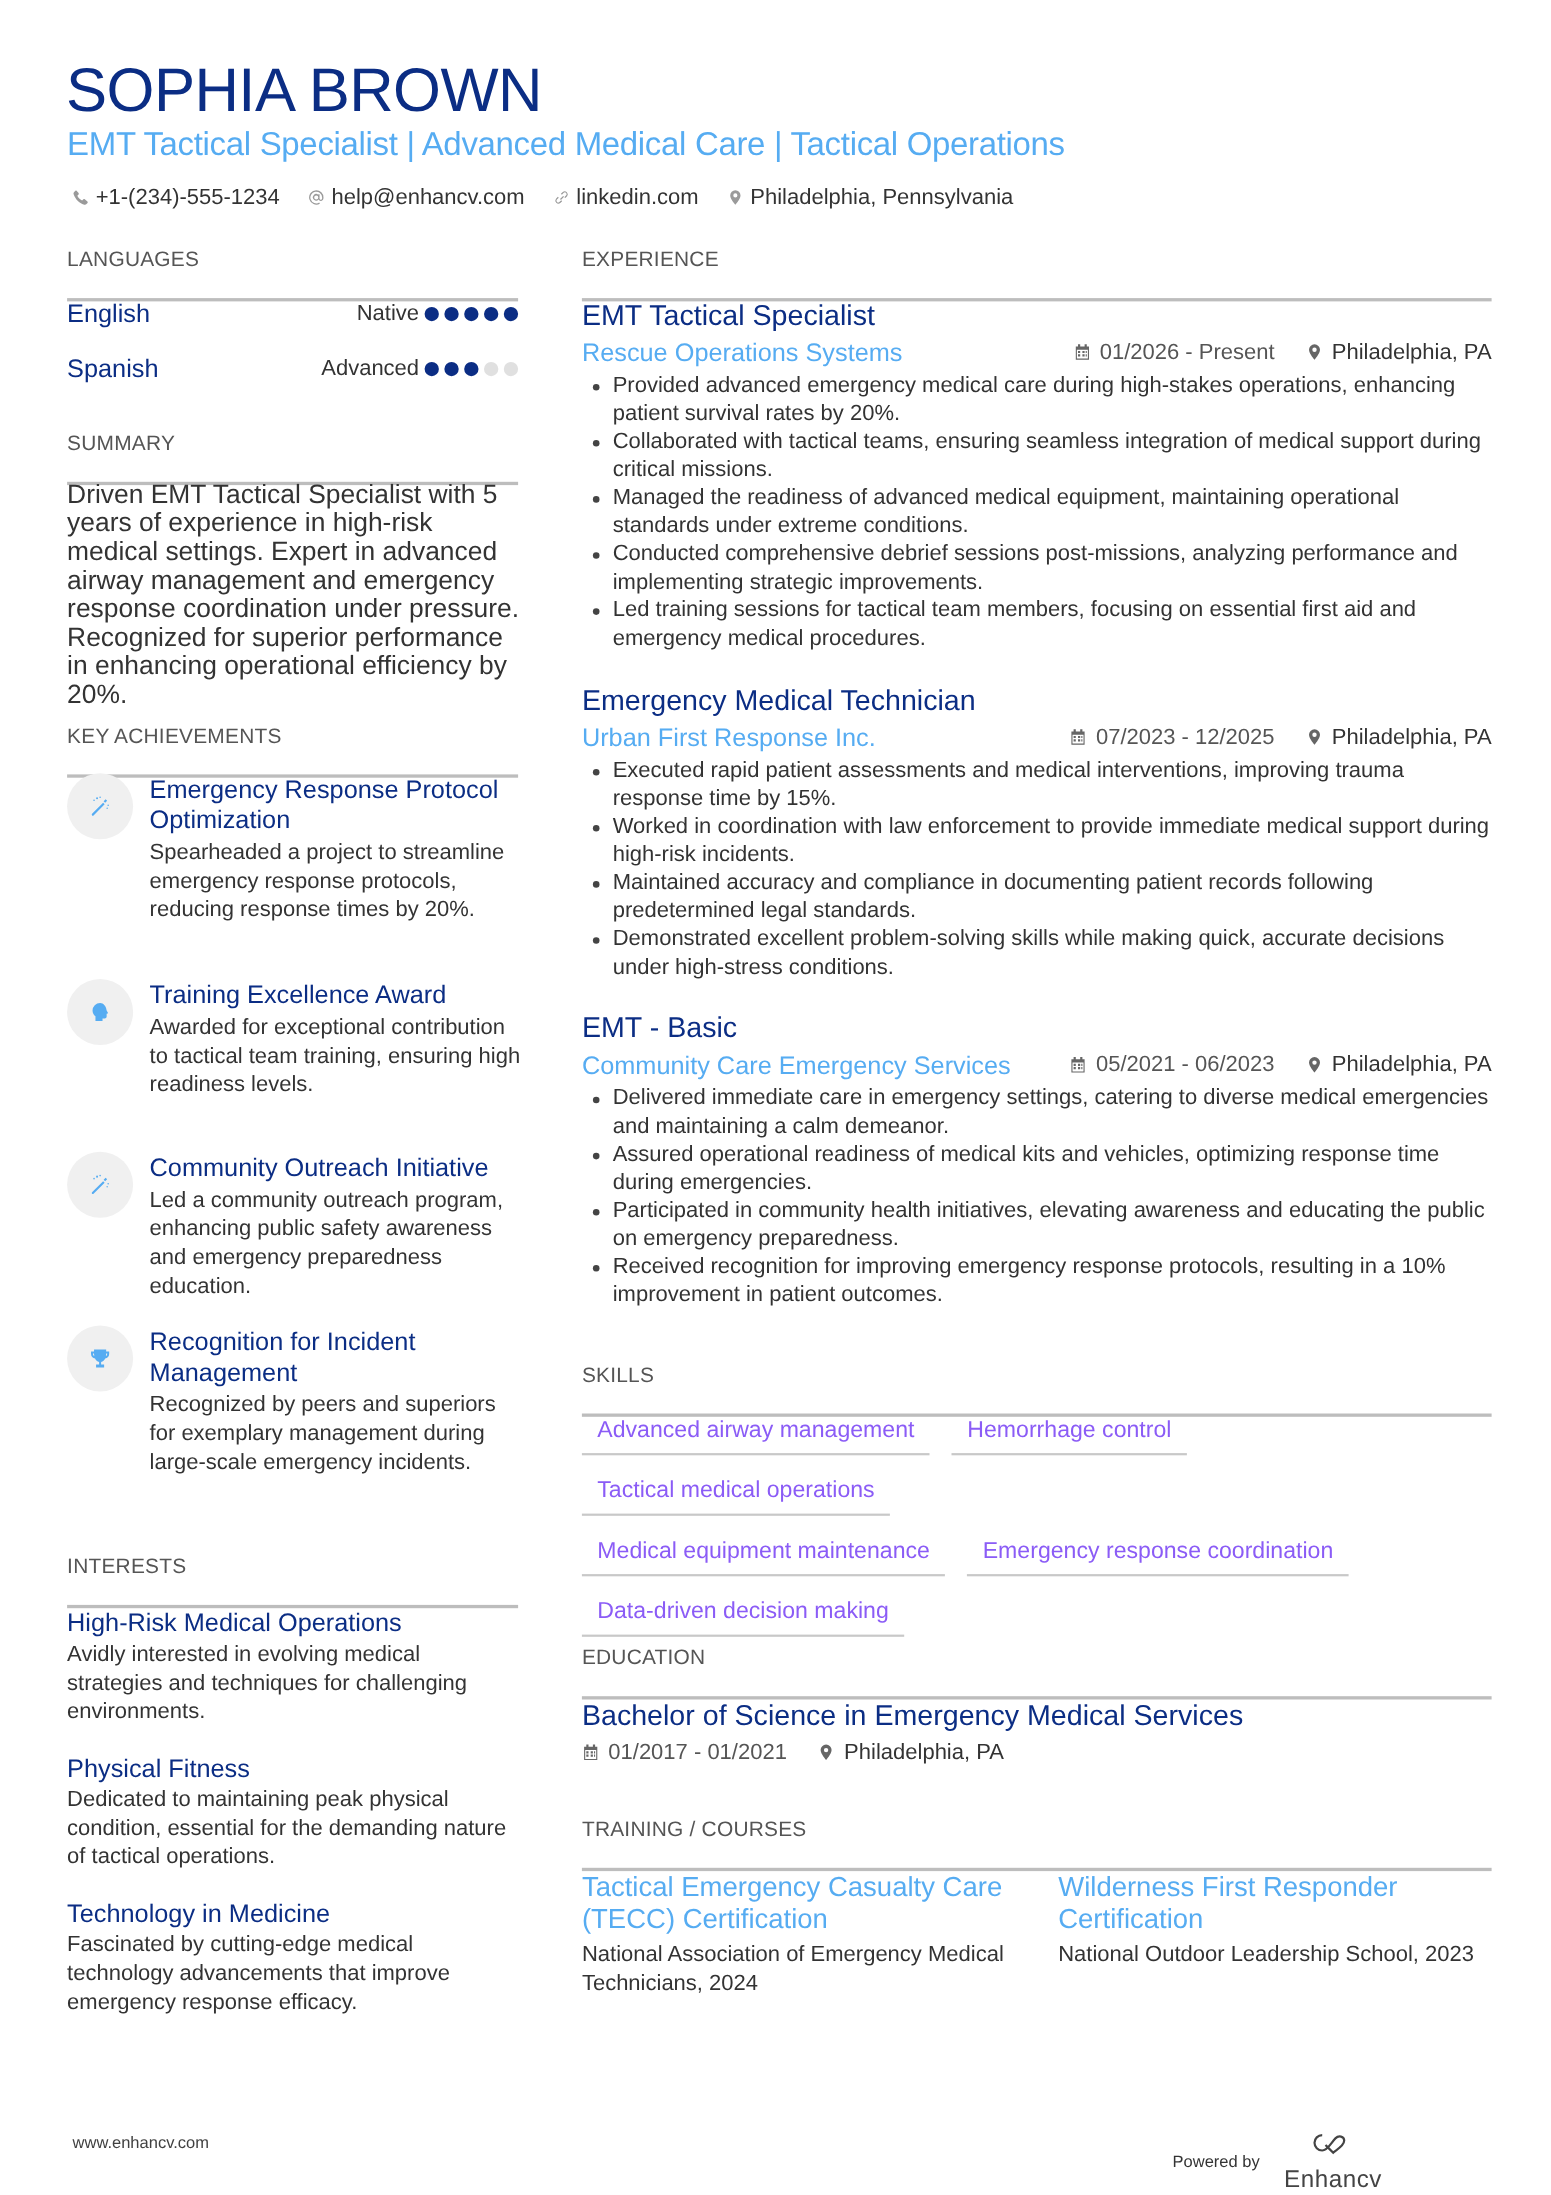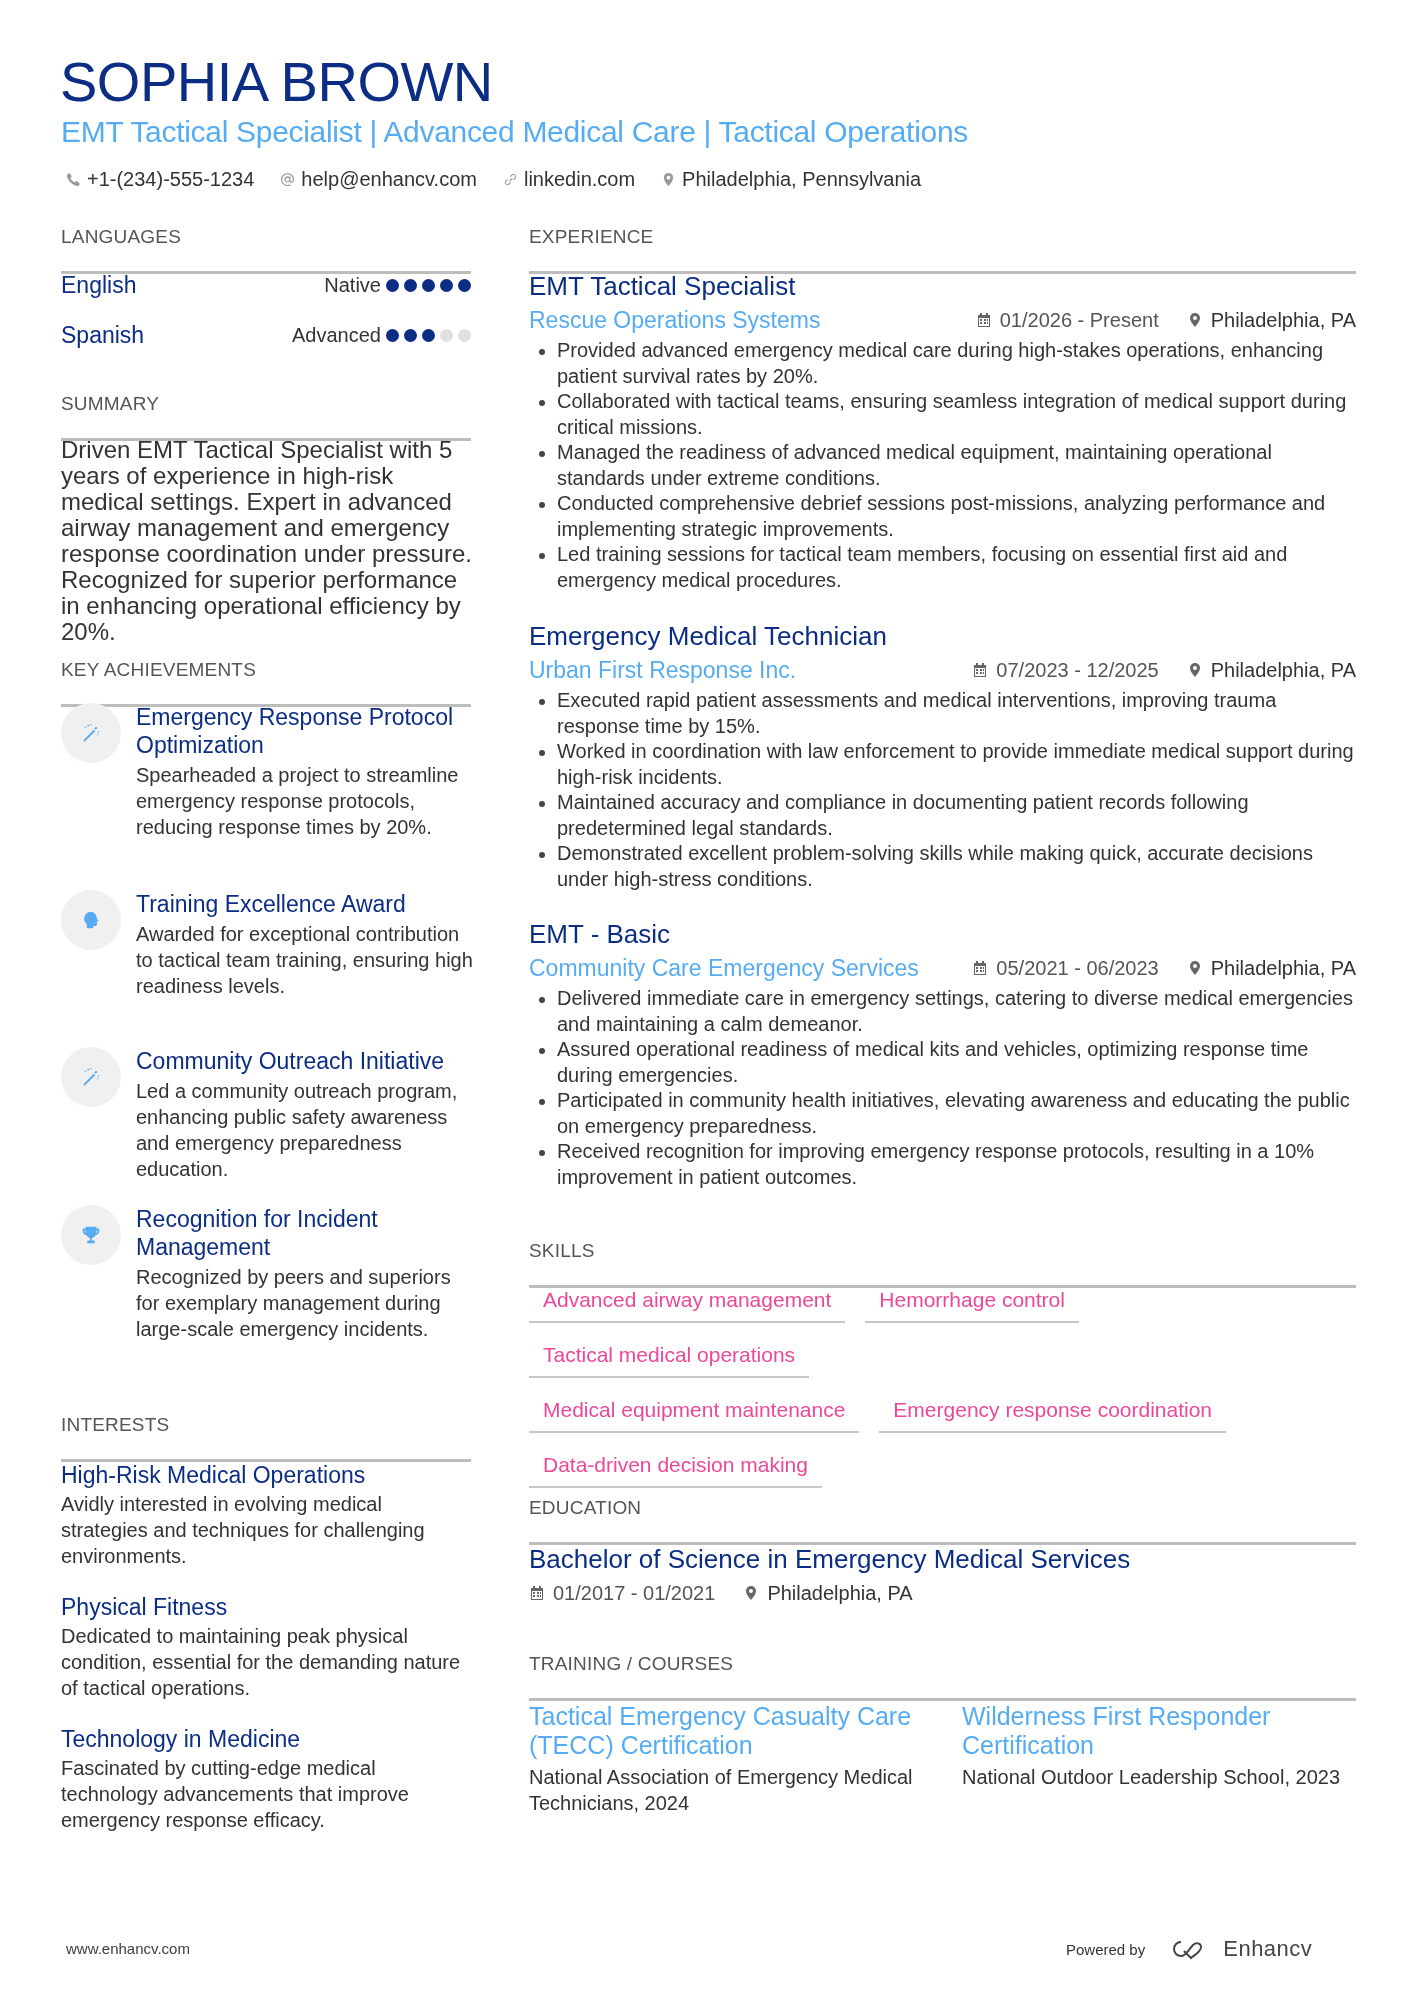--- a/index.html
+++ b/index.html
@@ -47,34 +47,34 @@
   .job-co { font-size: 23px; color: #56acf2; flex: 1; white-space: nowrap; }
   .job-date, .job-loc { display: flex; align-items: center; font-size: 20px; color: #333; white-space: nowrap; }
   .job-date { color: #555; margin-right: 28px; }
   .job-date svg, .job-loc svg { width: 16px; height: 16px; fill: #666; margin-right: 8px; }
   .bullets { list-style: none; margin-top: 2px; }
   .bullets li { position: relative; padding-left: 28px; font-size: 20px; line-height: 25.5px; color: #333; }
   .bullets li::before { content: ""; position: absolute; left: 10px; top: 11px; width: 6px; height: 6px; border-radius: 50%; background: #444; }
 
   
   .skills { position: absolute; left: 529px; width: 827px; display: flex; flex-wrap: wrap; column-gap: 20px; row-gap: 14px; }
-  .skill { font-size: 21px; color: #ec4899; padding: 6px 14px 9px 14px; border-bottom: 2px solid #c8c8c8; white-space: nowrap; }
+  .skill { font-size: 21px; color: #8b5cf6; padding: 6px 14px 9px 14px; border-bottom: 2px solid #c8c8c8; white-space: nowrap; }
 
   
   .edu { position: absolute; left: 529px; width: 827px; }
 
   
   .train { position: absolute; width: 400px; }
   .train-title { font-size: 25px; line-height: 29px; color: #56acf2; }
   .train-org { font-size: 20px; line-height: 26px; color: #333; margin-top: 4px; }
 
   
   .footer-url { position: absolute; left: 66px; top: 1940px; font-size: 15px; color: #404040; }
   .footer-pw { position: absolute; left: 1066px; top: 1936px; display: flex; align-items: center; gap: 22px; font-size: 15px; color: #333; }
-  .footer-logo { display: flex; align-items: center; gap: 8px; font-size: 22px; color: #444; letter-spacing: 0.5px; }
+  .footer-logo { display: flex; align-items: center; gap: 8px; font-size: 22px; color: #444; letter-spacing: 0.5px; flex-direction: column; }
   .footer-logo svg { width: 48px; height: 24px; }
 </style>
 </head>
 <body>
 
 <div class="hdr-name">SOPHIA BROWN</div>
 <div class="hdr-title">EMT Tactical Specialist | Advanced Medical Care | Tactical Operations</div>
 <div class="hdr-contacts">
   <span class="c">
     <svg viewBox="0 0 16 16">

